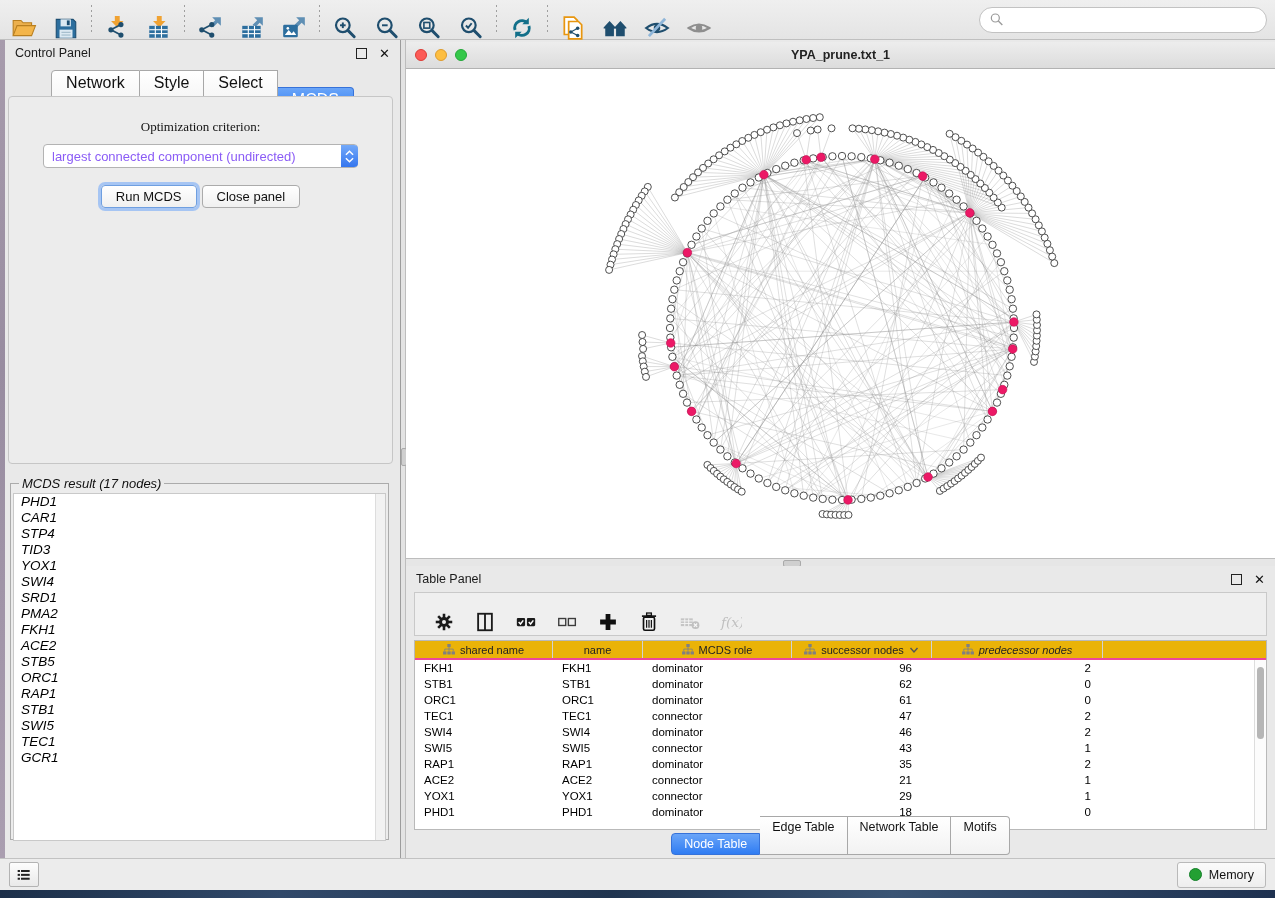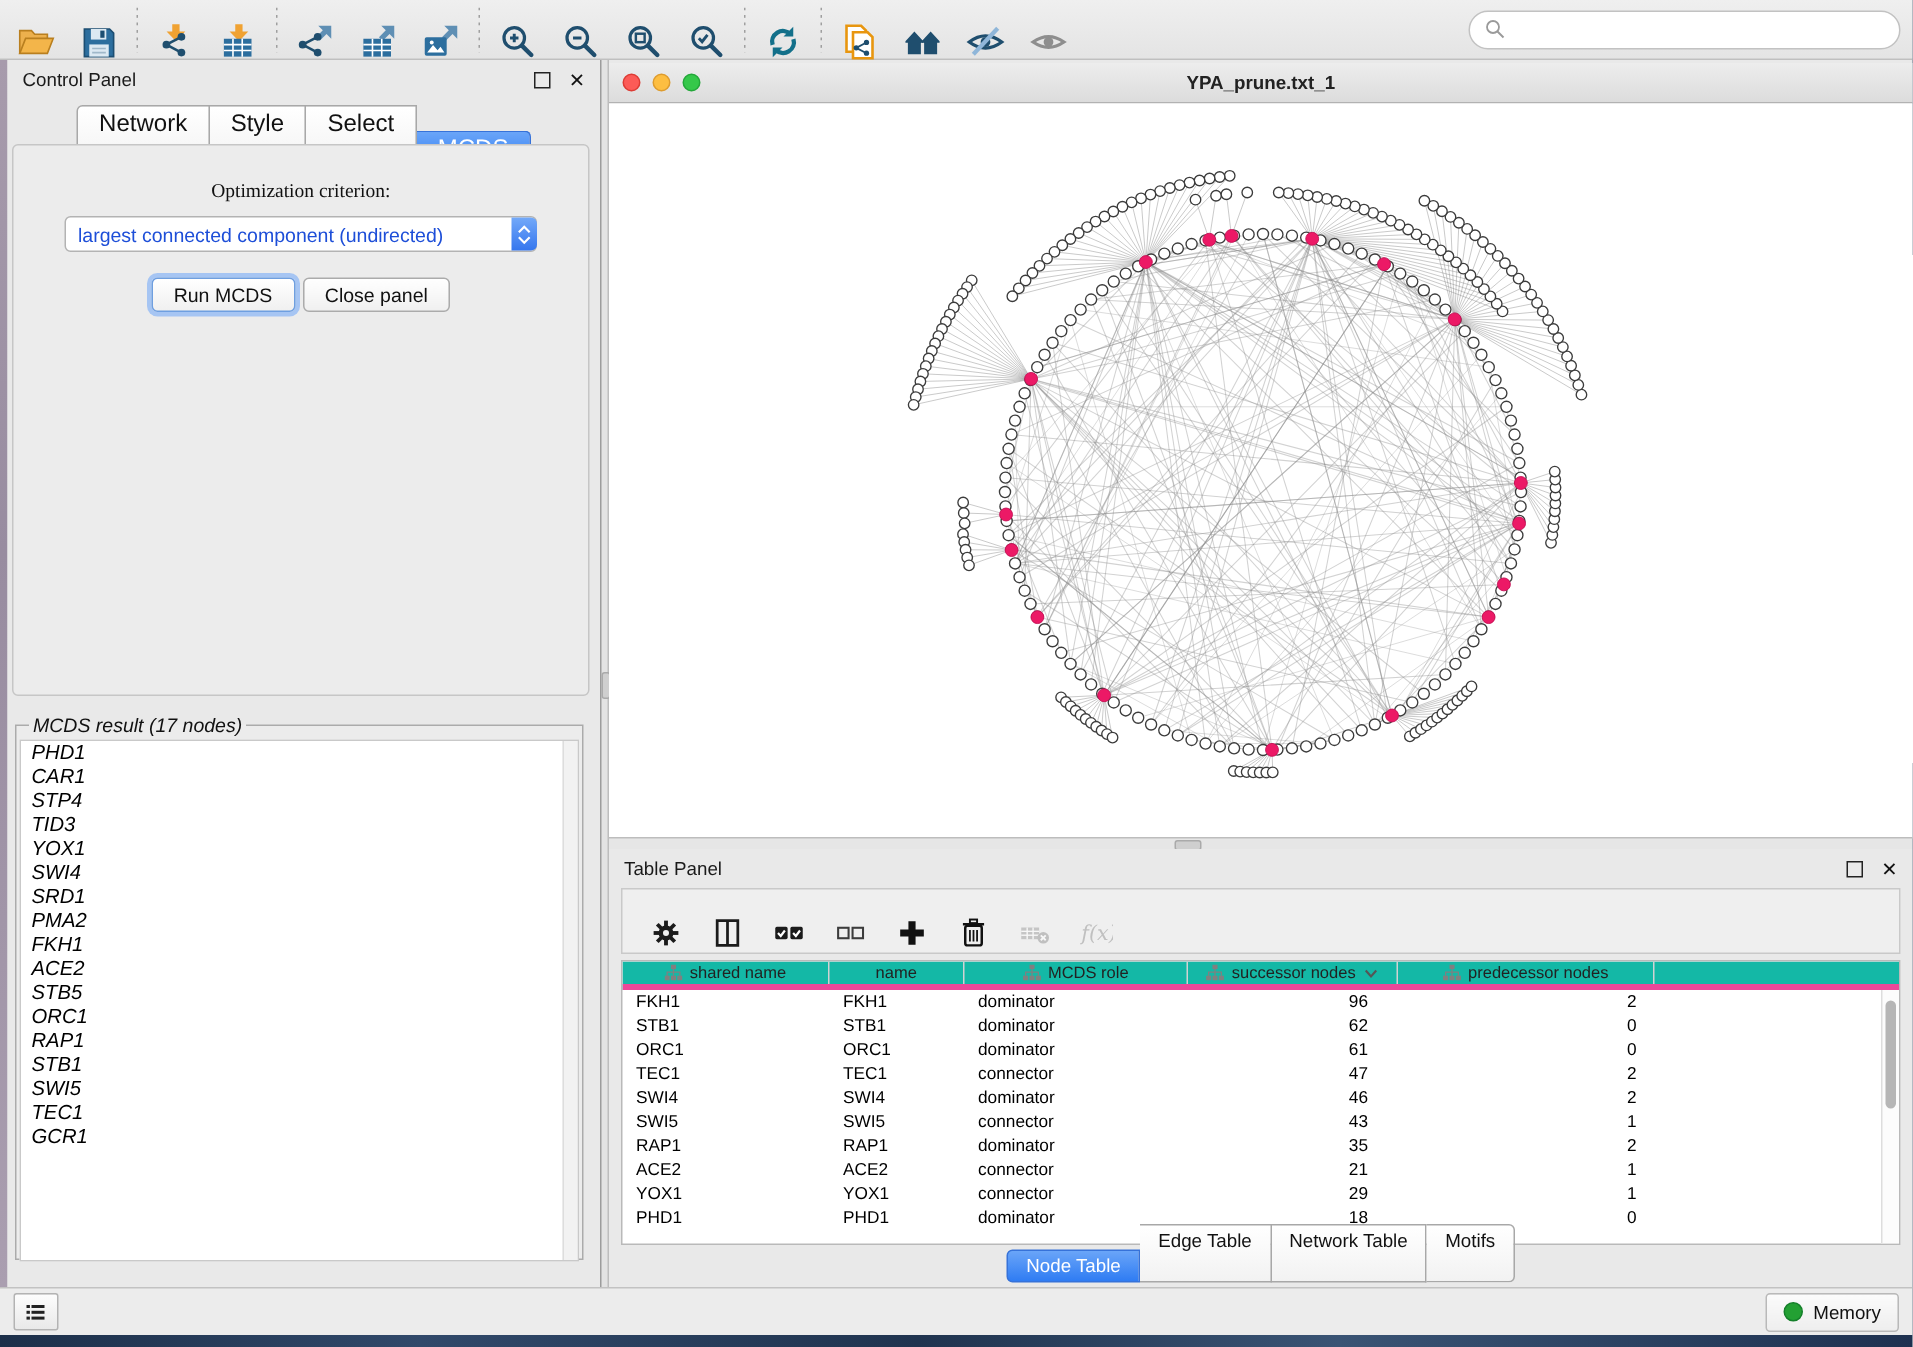--- a/index.html
+++ b/index.html
@@ -36,21 +36,21 @@
   .seg-tabs{display:flex;justify-content:center;margin-top:4px;}
   .seg{border:1px solid #a8a8a8;background:linear-gradient(#ffffff,#f2f2f2);font-size:16px;color:#111;
     padding:3px 14px;border-left-width:0;}
   .seg:first-child{border-left-width:1px;border-radius:4px 0 0 4px;}
   .seg:last-child{border-radius:0 4px 4px 0;}
   .seg.active{background:linear-gradient(#6aa5f8,#2f7cf3);color:#fff;border-color:#3672d9;margin-top:17px;}
   .tab-content{position:absolute;left:3px;right:7px;top:56px;height:366px;background:#ececec;
     border:1px solid #c6c6c6;border-radius:4px;}
   .opt-label{text-align:center;font-size:13px;color:#111;margin-top:22px;font-family:Liberation Serif, serif;}
   .select-box{margin:9px auto 17px;width:313px;height:22px;background:#fff;border:1px solid #b3b3b3;border-radius:4px;
-    display:flex;align-items:center;font-size:13px;color:#1d4ed8;position:relative;}
+    display:flex;align-items:center;font-size:13px;color:#8b5cf6;position:relative;}
   .select-box .sel-text{padding-left:8px;flex:1;white-space:nowrap;}
   .stepper{width:17px;height:22px;margin-right:-1px;background:linear-gradient(#73a9f9,#3576ee);border-radius:0 4px 4px 0;
     display:flex;flex-direction:column;align-items:center;justify-content:center;gap:1px;}
   .stepper svg{width:9px;height:6px;}
   .btn-row{display:flex;justify-content:center;gap:5px;margin-top:13px;}
   .mac-btn{background:linear-gradient(#ffffff,#f0f0f0);border:1px solid #ababab;border-radius:4px;
     font-size:13px;color:#111;padding:3px 14px;font-family:inherit;}
   .mac-btn.default-focus{box-shadow:0 0 0 3px rgba(110,165,250,.55);border-color:#6f9fe0;}
   fieldset.mcds-result{position:absolute;left:5px;right:11px;top:436px;height:358px;border:1px solid #ababab;
     margin:0;padding:2px;background:#ececec;font-style:italic;}
@@ -83,21 +83,21 @@
 
   
   .table-panel{position:absolute;left:406px;top:566px;width:869px;height:292px;background:#e9e9e9;box-sizing:border-box;}
   .tp-toolbar{position:absolute;left:8px;right:8px;top:26px;height:44px;background:#efefef;border:1px solid #c9c9c9;
     display:flex;align-items:center;gap:15px;padding-left:16px;box-sizing:border-box;}
   .tp-toolbar .tbtn{width:26px;height:26px;}
   .tp-toolbar .tbtn svg{width:22px;height:22px;}
   .tbtn.disabled{opacity:.55;}
   .tablewrap{position:absolute;left:8px;right:8px;top:74px;bottom:28px;background:#fff;border:1px solid #b9b9b9;
     box-sizing:border-box;overflow:hidden;}
-  .thead{display:flex;height:19px;background:#14b8a6;border-bottom:4px solid #ec4899;box-sizing:border-box;}
+  .thead{display:flex;height:19px;background:#eab308;border-bottom:2px solid #ec4899;box-sizing:border-box;}
   .th{display:flex;align-items:center;justify-content:center;gap:5px;font-size:11px;color:#222;
     border-right:1px solid #d2d2d2;box-sizing:border-box;position:relative;}
   .th .tree{width:12px;height:11px;}
   .th .sortchev{width:10px;height:8px;}
   .th.filler{flex:1;border-right:none;}
   .trow{display:flex;height:16px;align-items:center;}
   .td{font-size:11.5px;color:#000;box-sizing:border-box;white-space:nowrap;overflow:hidden;}
   .td.left{padding-left:9px;text-align:left;}
   .td.right1{padding-right:20px;text-align:right;}
   .td.right2{padding-right:12px;text-align:right;}
@@ -1154,21 +1154,21 @@
                 <rect x="5" y="8.8" width="4" height="3.6"></rect>
                 <rect x="10" y="8.8" width="4" height="3.6"></rect>
               </g>
               <path d="M7 3.6 V6 M2 8.8 V6 H12 V8.8 M7 6 V8.8" stroke="#808080" stroke-width="1" fill="none"></path>
             </svg>
             <span>successor nodes</span>
             <svg class="sortchev" viewBox="0 0 10 8">
               <path d="M1.5 2 L5 6 L8.5 2" fill="none" stroke="#555" stroke-width="1.4"></path>
             </svg>
           </div>
-          <div class="th" style="width: 171px;">
+          <div class="th" style="width: 171px; font-style: italic;">
             <svg class="tree" viewBox="0 0 14 13">
               <g fill="#808080">
                 <rect x="5" y="0" width="4" height="3.6"></rect>
                 <rect x="0" y="8.8" width="4" height="3.6"></rect>
                 <rect x="5" y="8.8" width="4" height="3.6"></rect>
                 <rect x="10" y="8.8" width="4" height="3.6"></rect>
               </g>
               <path d="M7 3.6 V6 M2 8.8 V6 H12 V8.8 M7 6 V8.8" stroke="#808080" stroke-width="1" fill="none"></path>
             </svg>
             <span>predecessor nodes</span>

